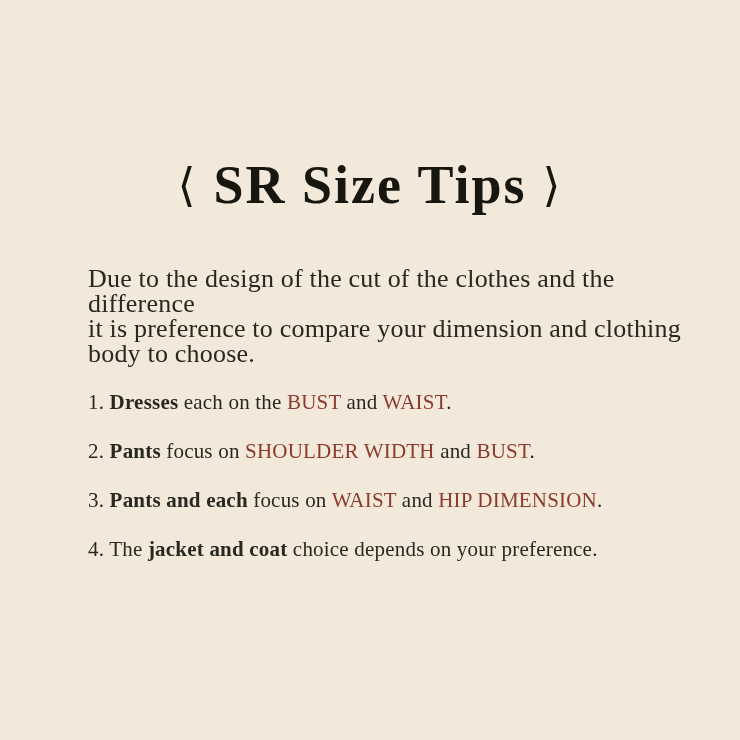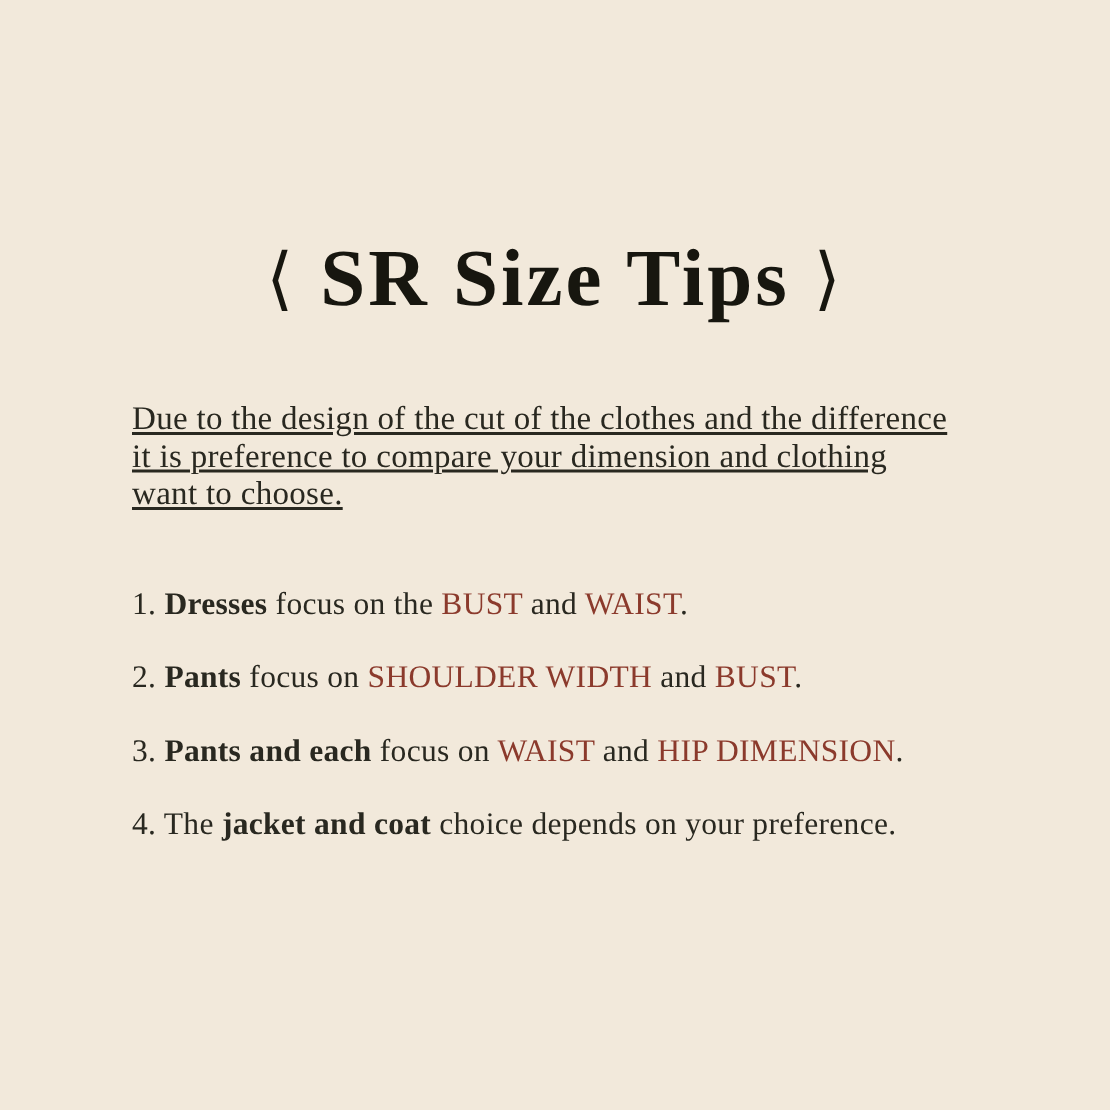--- a/index.html
+++ b/index.html
@@ -42,24 +42,23 @@
     vertical-align: 2px;
   }
   .bracket.left  { margin-right: 16px; }
   .bracket.right { margin-left: 16px; }
   .intro {
     position: absolute;
     top: 266px;
     left: 88px;
     right: 50px;
     color: var(--text);
-    font-size: 22px;
+    font-size: 26px;
     line-height: 25px;
     letter-spacing: 0.2px;
-    text-decoration: underline;
   }
   .intro-line { display: block; }
   .tips {
     position: absolute;
     top: 390px;
     left: 88px;
     right: 50px;
   }
   .tip {
     color: var(--text);
@@ -78,23 +77,23 @@
 
 <div class="canvas">
 
   <h1 class="title">
     <span class="bracket left">⟨</span><span>SR Size Tips</span><span class="bracket right">⟩</span>
   </h1>
 
   <p class="intro">
     <span class="intro-line">Due to the design of the cut of the clothes and the difference</span>
     <span class="intro-line">it is preference to compare your dimension and clothing</span>
-    <span class="intro-line">want to choose.</span>
+    <span class="intro-line">body to choose.</span>
   </p>
 
   <div class="tips">
-    <p class="tip"><span class="seg-plain">1. </span><span class="seg-bold">Dresses</span><span class="seg-plain"> focus on the </span><span class="seg-accent">BUST</span><span class="seg-plain"> and </span><span class="seg-accent">WAIST</span><span class="seg-plain">.</span></p>
+    <p class="tip"><span class="seg-plain">1. </span><span class="seg-bold">Dresses</span><span class="seg-plain"> each on the </span><span class="seg-accent">BUST</span><span class="seg-plain"> and </span><span class="seg-accent">WAIST</span><span class="seg-plain">.</span></p>
     <p class="tip"><span class="seg-plain">2. </span><span class="seg-bold">Pants</span><span class="seg-plain"> focus on </span><span class="seg-accent">SHOULDER WIDTH</span><span class="seg-plain"> and </span><span class="seg-accent">BUST</span><span class="seg-plain">.</span></p>
     <p class="tip"><span class="seg-plain">3. </span><span class="seg-bold">Pants and each</span><span class="seg-plain"> focus on </span><span class="seg-accent">WAIST</span><span class="seg-plain"> and </span><span class="seg-accent">HIP DIMENSION</span><span class="seg-plain">.</span></p>
     <p class="tip"><span class="seg-plain">4. The </span><span class="seg-bold">jacket and coat</span><span class="seg-plain"> choice depends on your preference.</span></p>
   </div>
 
 </div>
 
 </body></html>

